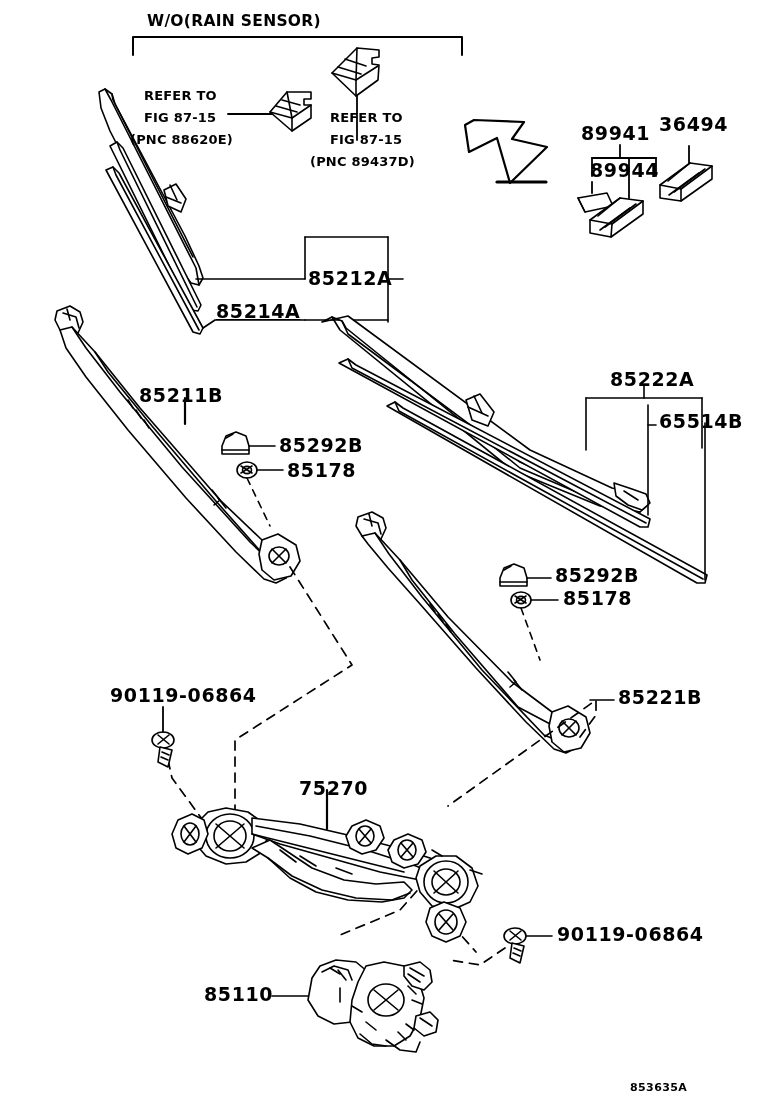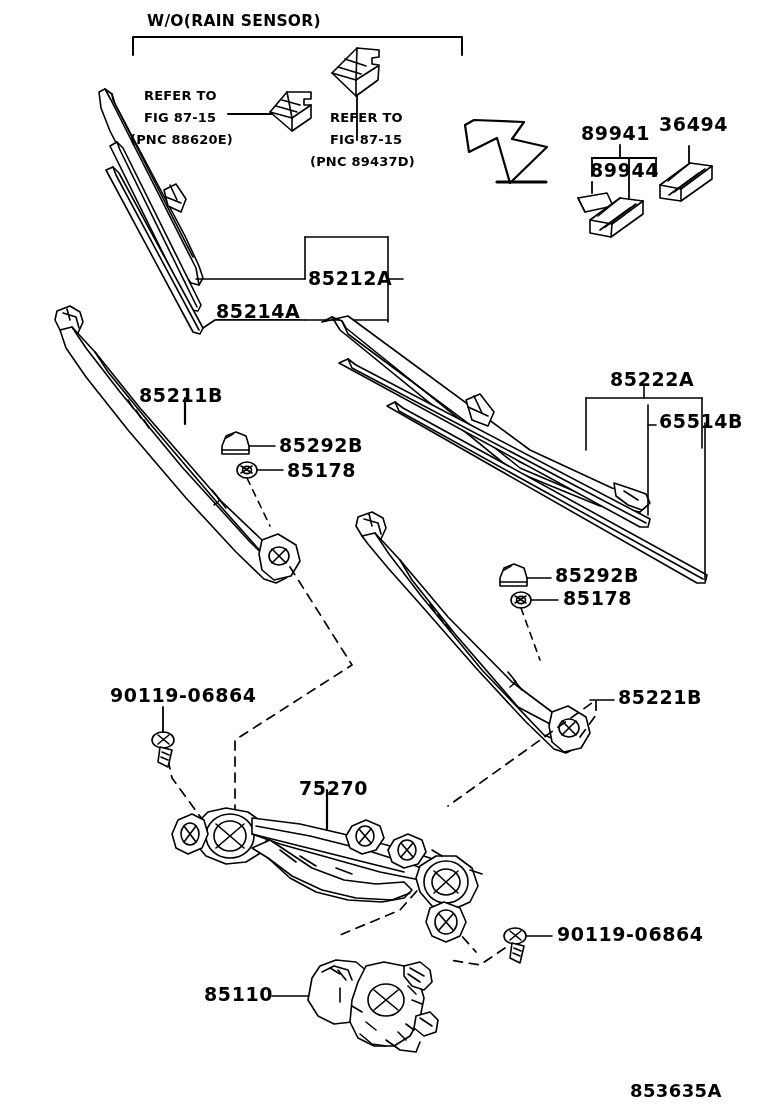--- a/index.html
+++ b/index.html
@@ -34,21 +34,21 @@
   .lbl.sm {
     font-size: 15.5px;
     letter-spacing: 0.3px;
   }
   .lbl.refer {
     font-size: 13px;
     letter-spacing: 0.2px;
     line-height: 1.30;
   }
   .lbl.code {
-    font-size: 18px;
+    font-size: 11px;
     font-weight: bold;
     letter-spacing: 0.4px;
   }
 </style>
 </head>
 <body>
 
 <div id="page">
 
   <svg id="art" viewBox="0 0 760 1112" xmlns="http://www.w3.org/2000/svg">

